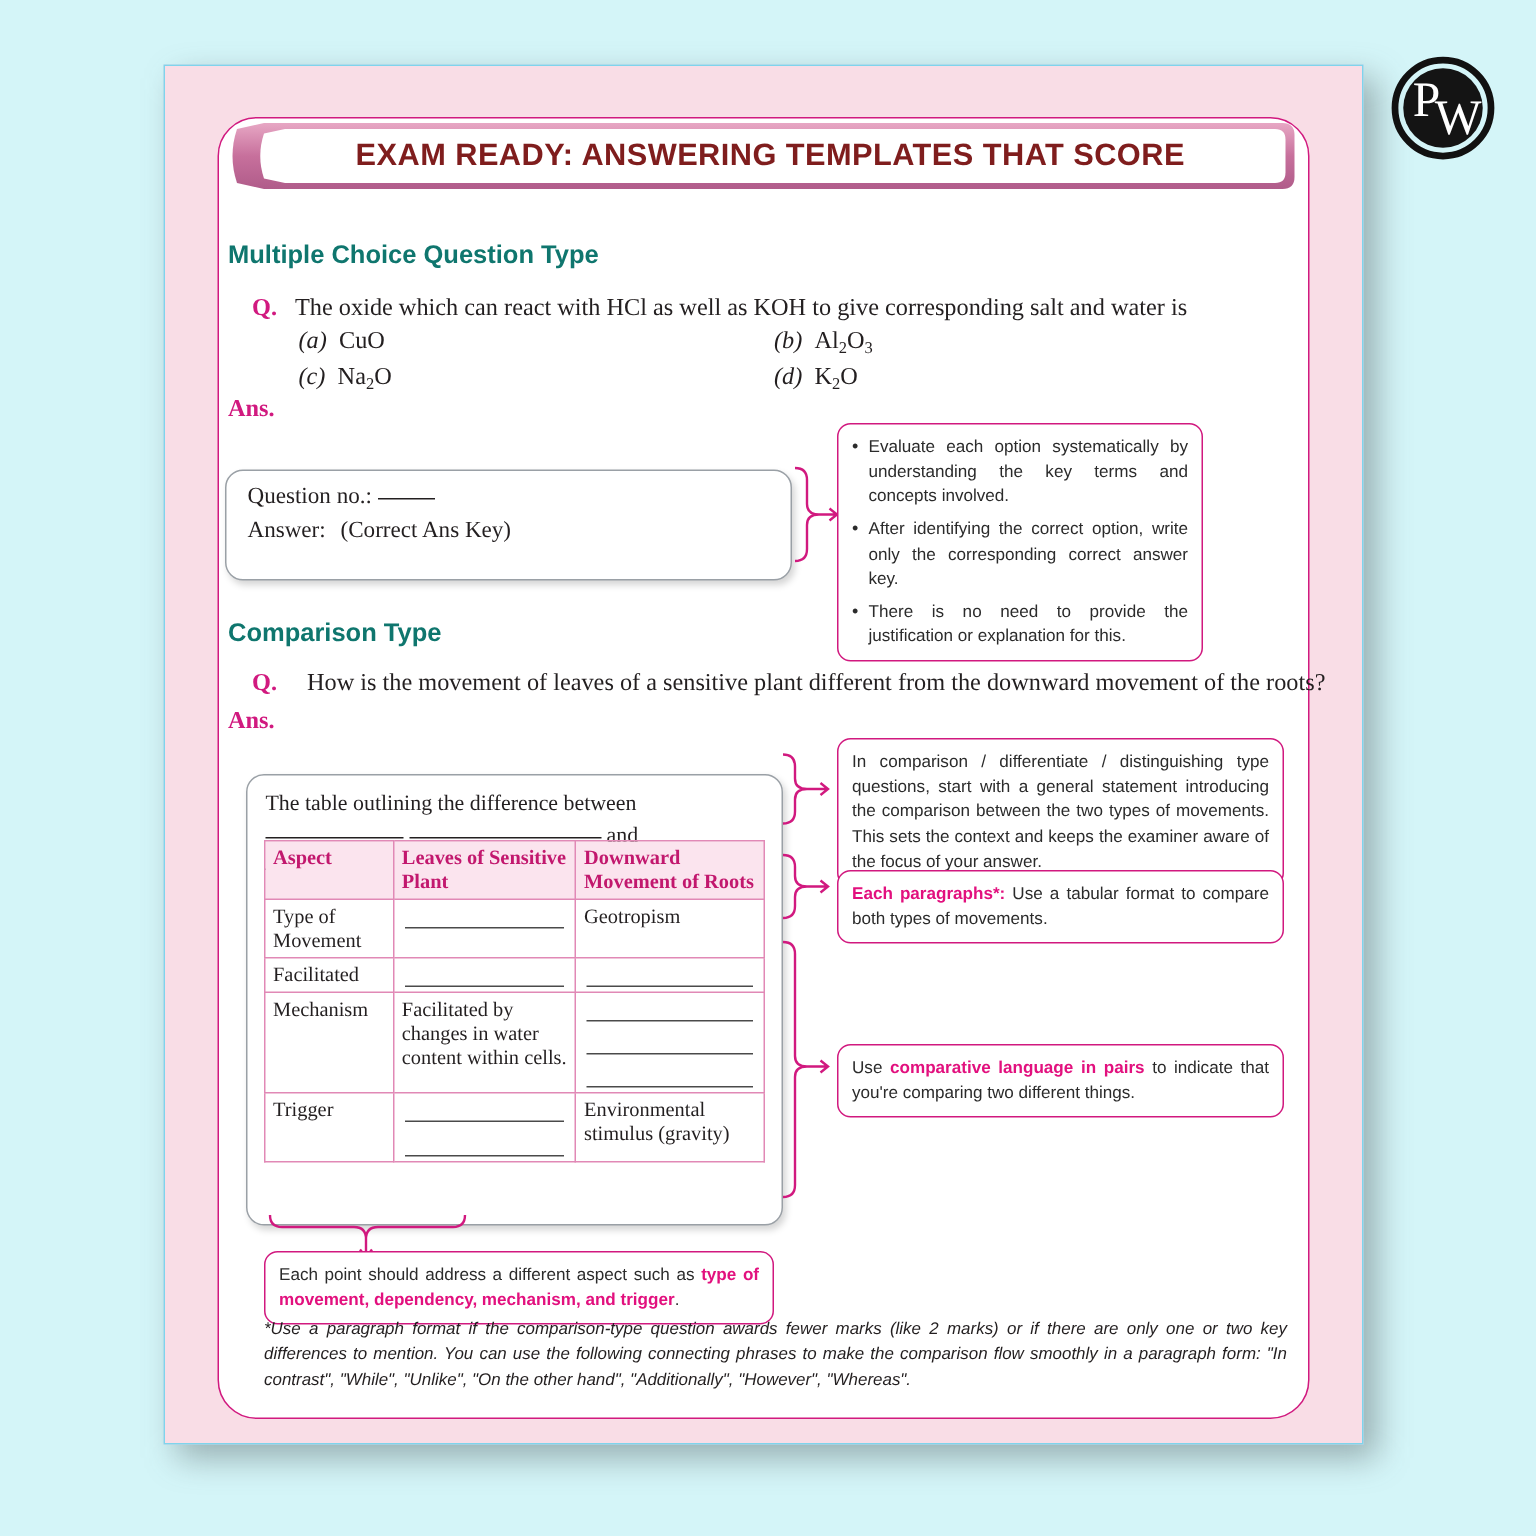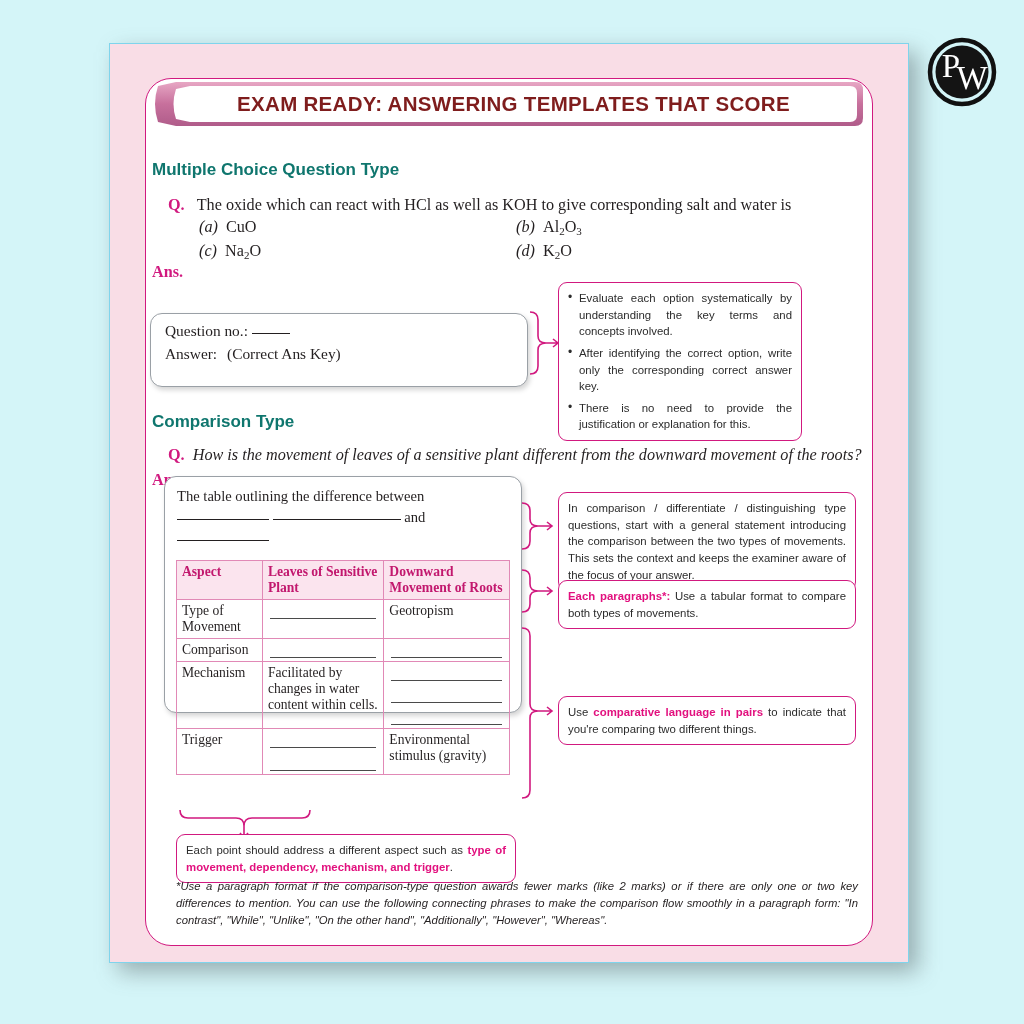--- a/index.html
+++ b/index.html
@@ -179,25 +179,25 @@
     <li>Evaluate each option systematically by understanding the key terms and concepts involved.</li>
     <li>After identifying the correct option, write only the corresponding correct answer key.</li>
     <li>There is no need to provide the justification or explanation for this.</li>
   </ul>
 </div>
 
 <div class="sec-head" style="left:152px; top:412px;">Comparison Type</div>
 
 <div class="q-line" style="left:168px; top:446px;">
   <span class="q-tag">Q.</span>
-  <span style="margin-left:4px;font-style:italic;">How is the movement of leaves of a sensitive plant different from the downward movement of the roots?</span>
+  <span style="margin-left:16px;">How is the movement of leaves of a sensitive plant different from the downward movement of the roots?</span>
 </div>
 <div class="ans-tag" style="left:152px; top:471px;">Ans.</div>
 
-<div class="tplbox" style="left:164px; top:476px; width:358px; height:237px;">
+<div class="tplbox" style="left:164px; top:516px; width:358px; height:301px;">
   <div style="position:absolute; left:12px; top:9px; width:336px; font-size:14.6px; line-height:1.45; color:#231f20;">
     <span>The table outlining the difference between</span>
     <span class="blank" style="width:92px;"></span>
     <span class="blank" style="width:128px;"></span>
     <span>and</span>
     <span class="blank" style="width:92px;"></span>
   </div>
 </div>
 
 <table id="cmp-table">
@@ -215,21 +215,21 @@
   </thead>
   <tbody>
     <tr>
       <td>Type of Movement</td>
       <td>
           <span class="tblank"></span>
         </td>
       <td>Geotropism</td>
     </tr>
     <tr>
-      <td>Comparison</td>
+      <td>Facilitated</td>
       <td>
           <span class="tblank"></span>
         </td>
       <td>
           <span class="tblank"></span>
         </td>
     </tr>
     <tr>
       <td>Mechanism</td>
       <td>Facilitated by changes in water content within cells.</td>

